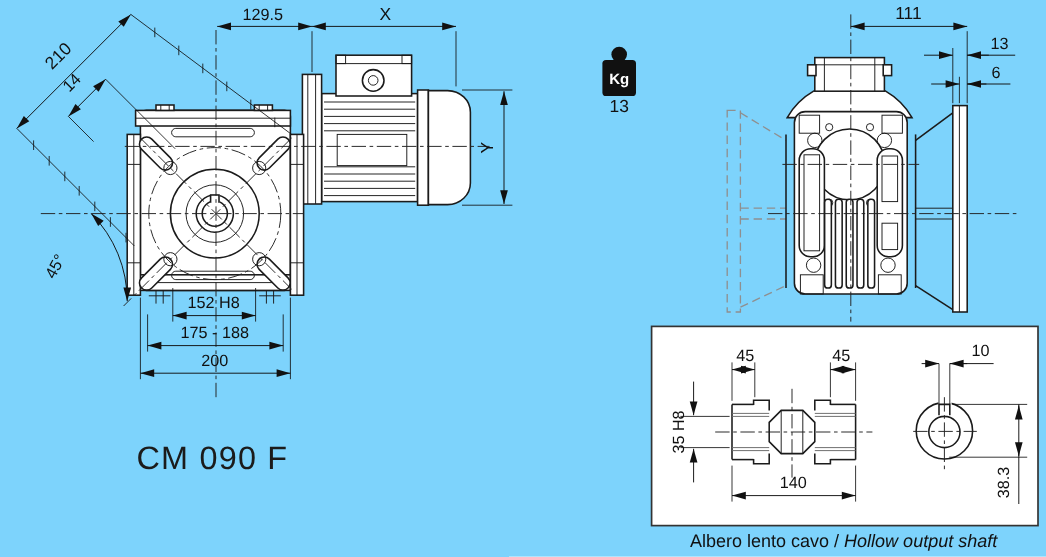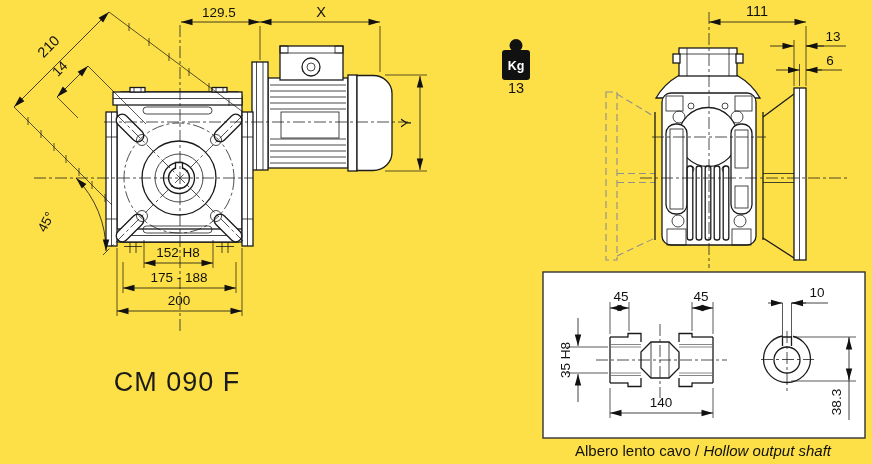--- a/index.html
+++ b/index.html
@@ -1,16 +1,16 @@
 <!DOCTYPE html>
 <html><head>
 <meta charset="utf-8">
 <style>
   html,body{margin:0;padding:0;background:#fff;}
-  .stage{width:872px;height:464px;position:relative;background:#fde047;font-family:"Liberation Sans",sans-serif;}
+  .stage{width:872px;height:464px;position:relative;background:#7dd3fc;font-family:"Liberation Sans",sans-serif;}
   svg{display:block;}
   .ol{fill:none;stroke:#1b1b1b;stroke-width:1.3;}
   .olf{fill:#fff;stroke:#1b1b1b;stroke-width:1.3;}
   .th{fill:none;stroke:#1b1b1b;stroke-width:0.8;}
   .gry{fill:none;stroke:#6a6a6a;stroke-width:0.8;}
   .cl{fill:none;stroke:#222;stroke-width:0.8;stroke-dasharray:12 3 3 3;}
   .dim{fill:none;stroke:#111;stroke-width:0.8;}
   .ext{fill:none;stroke:#111;stroke-width:0.7;}
   .phantom{fill:none;stroke:#8f8f8f;stroke-width:1.1;stroke-dasharray:7 4;}
   .dt{font-family:"Liberation Sans",sans-serif;font-size:13.5px;fill:#111;}

